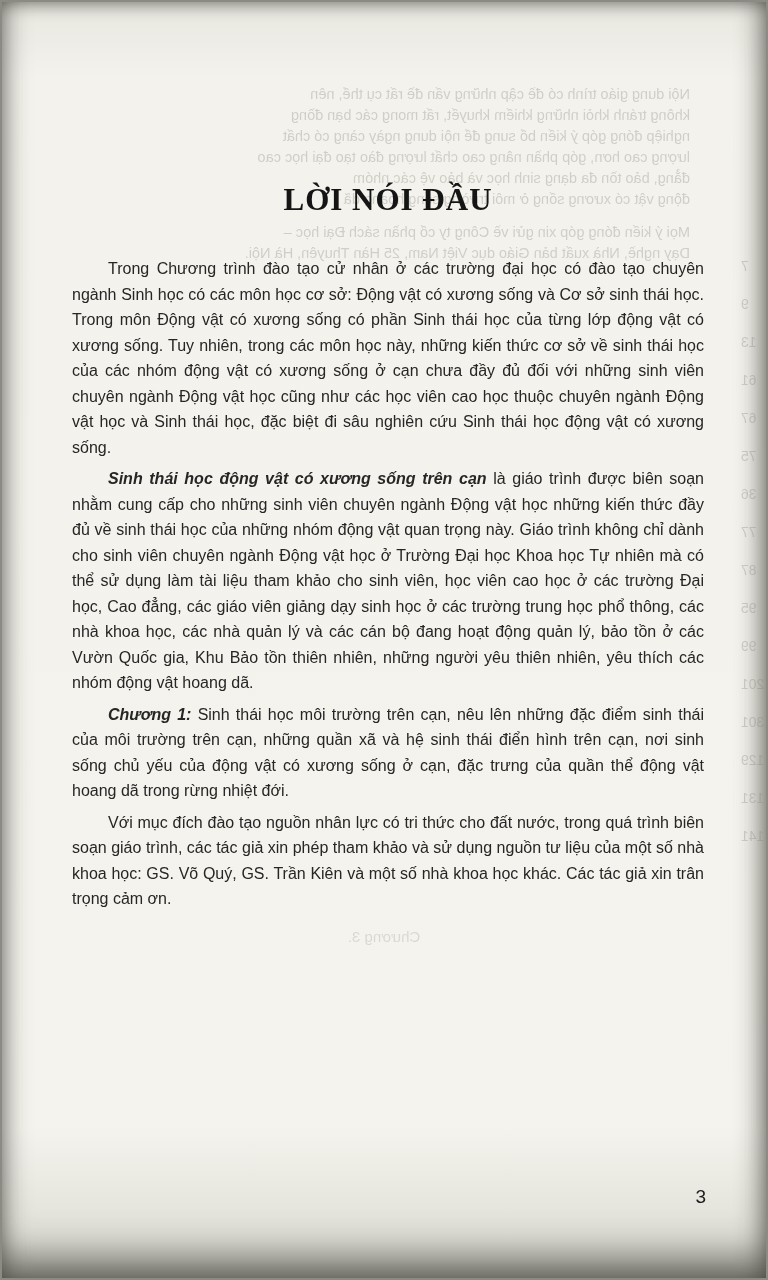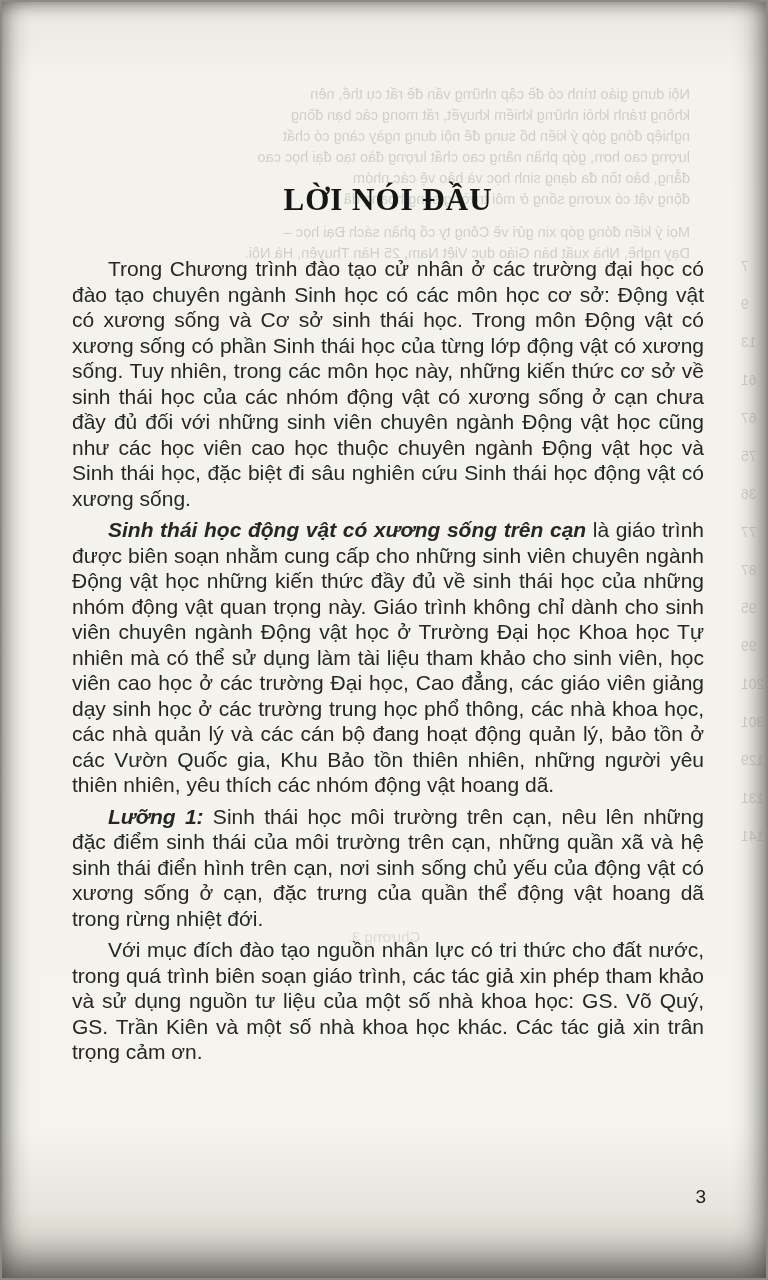--- a/index.html
+++ b/index.html
@@ -25,21 +25,21 @@
     margin-top:182px;
     text-align:center;
     font-family:"Liberation Serif", serif;
     font-weight:bold;
     font-size:31px;
     letter-spacing:1px;
     color:#151515;
   }
   .body-text { margin-top:38px; }
   .para {
-    font-size:21px;
+    font-size:16px;
     line-height:25.5px;
     text-align:justify;
     text-indent:36px;
     margin:0 0 6px 0;
     color:#262626;
   }
   .lead { font-weight:bold; font-style:italic; }
   .page-number {
     position:absolute;
     top:1186px; right:62px;
@@ -117,21 +117,21 @@
     <h1 class="title">LỜI NÓI ĐẦU</h1>
 
     <div class="body-text">
       <p class="para">
         <span class="lead"></span><span>Trong Chương trình đào tạo cử nhân ở các trường đại học có đào tạo chuyên ngành Sinh học có các môn học cơ sở: Động vật có xương sống và Cơ sở sinh thái học. Trong môn Động vật có xương sống có phần Sinh thái học của từng lớp động vật có xương sống. Tuy nhiên, trong các môn học này, những kiến thức cơ sở về sinh thái học của các nhóm động vật có xương sống ở cạn chưa đầy đủ đối với những sinh viên chuyên ngành Động vật học cũng như các học viên cao học thuộc chuyên ngành Động vật học và Sinh thái học, đặc biệt đi sâu nghiên cứu Sinh thái học động vật có xương sống.</span>
       </p>
       <p class="para">
         <span class="lead">Sinh thái học động vật có xương sống trên cạn</span><span> là giáo trình được biên soạn nhằm cung cấp cho những sinh viên chuyên ngành Động vật học những kiến thức đầy đủ về sinh thái học của những nhóm động vật quan trọng này. Giáo trình không chỉ dành cho sinh viên chuyên ngành Động vật học ở Trường Đại học Khoa học Tự nhiên mà có thể sử dụng làm tài liệu tham khảo cho sinh viên, học viên cao học ở các trường Đại học, Cao đẳng, các giáo viên giảng dạy sinh học ở các trường trung học phổ thông, các nhà khoa học, các nhà quản lý và các cán bộ đang hoạt động quản lý, bảo tồn ở các Vườn Quốc gia, Khu Bảo tồn thiên nhiên, những người yêu thiên nhiên, yêu thích các nhóm động vật hoang dã.</span>
       </p>
       <p class="para">
-        <span class="lead">Lưỡng 1:</span><span> Sinh thái học môi trường trên cạn, nêu lên những đặc điểm sinh thái của môi trường trên cạn, những quần xã và hệ sinh thái điển hình trên cạn, nơi sinh sống chủ yếu của động vật có xương sống ở cạn, đặc trưng của quần thể động vật hoang dã trong rừng nhiệt đới.</span>
+        <span class="lead">Chương 1:</span><span> Sinh thái học môi trường trên cạn, nêu lên những đặc điểm sinh thái của môi trường trên cạn, những quần xã và hệ sinh thái điển hình trên cạn, nơi sinh sống chủ yếu của động vật có xương sống ở cạn, đặc trưng của quần thể động vật hoang dã trong rừng nhiệt đới.</span>
       </p>
       <p class="para">
         <span class="lead"></span><span>Với mục đích đào tạo nguồn nhân lực có tri thức cho đất nước, trong quá trình biên soạn giáo trình, các tác giả xin phép tham khảo và sử dụng nguồn tư liệu của một số nhà khoa học: GS. Võ Quý, GS. Trần Kiên và một số nhà khoa học khác. Các tác giả xin trân trọng cảm ơn.</span>
       </p>
     </div>
   </div>
 
   <div class="page-number">3</div>
 
 </div>

